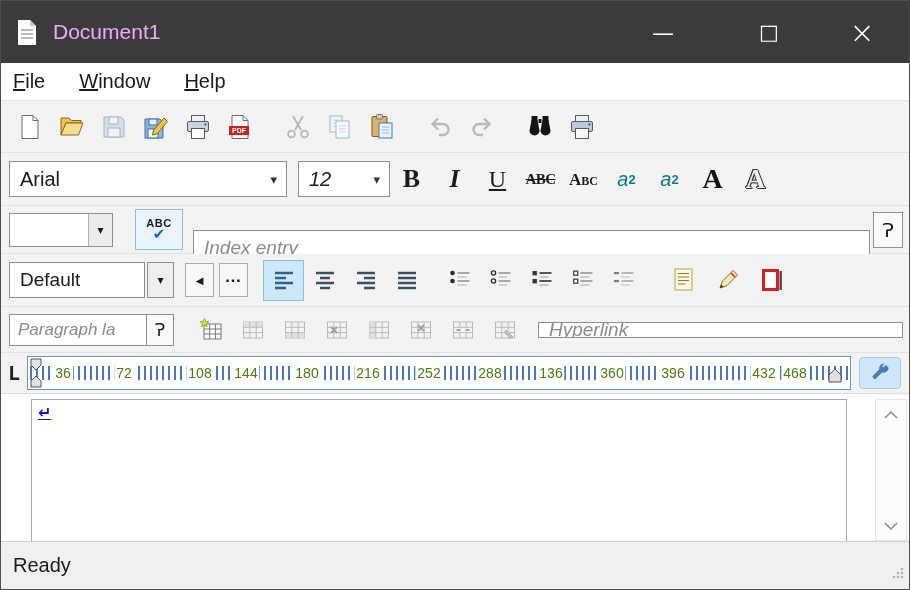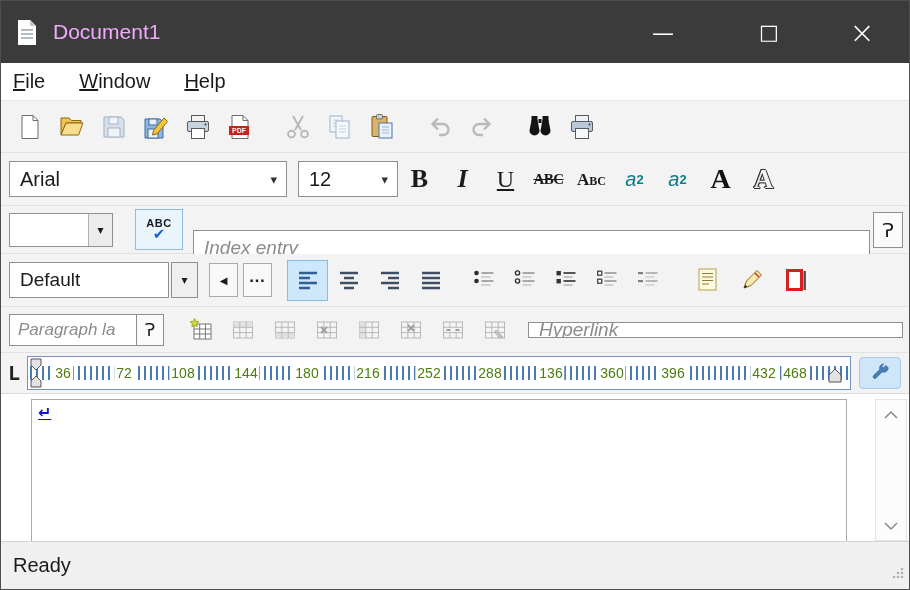--- a/index.html
+++ b/index.html
@@ -37,21 +37,21 @@
   .tgap { width: 16px; }
 
   #row-std { height: 52px; }
 
   
   #row-fmt { height: 53px; }
   .combo { background: #fff; border: 1px solid #8f8f8f; height: 36px; display: flex; align-items: center; position: relative; font-size: 20px; }
   .combo .cval { margin-left: 10px; white-space: nowrap; overflow: hidden; }
   .combo .carr { position: absolute; right: 9px; font-size: 13px; color: #333; font-family: "DejaVu Sans", sans-serif; }
   #font-combo { width: 278px; }
-  #size-combo { width: 100px; margin-left: 11px; }
+  #size-combo { width: 92px; margin-left: 11px; font-style: italic; }
   .fmt-btn { height: 42px; min-width: 43px; display: flex; align-items: center; justify-content: center; line-height: 1; }
   .serif { font-family: "Liberation Serif", serif; }
   #b-bold   { font-size: 26px; font-weight: bold; }
   #b-italic { font-size: 26px; font-weight: bold; font-style: italic; }
   #b-under  { font-size: 24px; text-decoration: underline; }
   #b-strike { font-size: 15px; font-weight: 600; text-decoration: line-through; letter-spacing: -0.5px; }
   #b-scaps  { font-size: 17px; font-weight: 600; font-variant: small-caps; }
   .script-btn { font-size: 20px; color: #0e7c86; font-style: italic; }
   .script-btn sup, .script-btn sub { font-size: 13px; font-style: normal; font-weight: bold; }
   #b-color   { font-size: 28px; font-weight: bold; color: #111; }
@@ -67,36 +67,36 @@
   .spell-abc { font-size: 11px; font-weight: bold; letter-spacing: 0.5px; }
   .spell-check { font-size: 15px; color: #1f5fd0; margin-top: -2px; font-family: "DejaVu Sans", sans-serif; }
   .text-input { height: 36px; border: 1px solid #8f8f8f; background: #fff; font-size: 19px; padding: 0 10px; font-family: "Liberation Sans", sans-serif; color: #222; outline: none; }
   .text-input::placeholder { font-style: italic; color: #8b8b8b; }
   #index-input { flex: 1; margin-left: 10px; margin-top: 36px; }
   .mark-btn { width: 30px; height: 36px; background: #fafafa; border: 1px solid #8f8f8f; display: flex; align-items: center; justify-content: center; font-size: 19px; font-family: "DejaVu Sans", sans-serif; }
   #index-mark { margin-left: 3px; margin-right: 6px; }
 
   
   #row-para { height: 53px; }
-  #style-combo { width: 160px; font-size: 19px; }
+  #style-combo { width: 136px; font-size: 19px; }
   .arrow-btn { width: 27px; height: 36px; border: 1px solid #8f8f8f; background: #efefef; display: flex; align-items: center; justify-content: center; font-size: 12px; font-family: "DejaVu Sans", sans-serif; margin-left: 2px; }
   .small-btn { width: 29px; height: 34px; border: 1px solid #ababab; background: #f8f8f8; display: flex; align-items: center; justify-content: center; }
   #prev-btn { margin-left: 11px; font-size: 10px; font-family: "DejaVu Sans", sans-serif; }
   #more-btn { margin-left: 5px; font-size: 17px; font-weight: bold; letter-spacing: 1px; padding-bottom: 6px; }
   .align-btn { width: 41px; height: 41px; display: flex; align-items: center; justify-content: center; border: 1px solid transparent; }
   .align-btn.selected { background: #cde7fb; border-color: #84bdea; }
   #align-left { margin-left: 15px; }
   .list-btn { width: 41px; height: 41px; display: flex; align-items: center; justify-content: center; }
   #list-bullet { margin-left: 12px; }
   .misc-btn { width: 44px; height: 41px; display: flex; align-items: center; justify-content: center; }
   #doc-btn { margin-left: 18px; }
 
   
   #row-table { height: 46px; }
-  #para-input { width: 128px; height: 32px; font-size: 17px; padding: 6px 8px; }
+  #para-input { width: 138px; height: 32px; font-size: 17px; padding: 6px 8px; }
   #para-mark { height: 32px; width: 28px; margin-left: -1px; font-size: 17px; }
   .table-btn { width: 42px; height: 38px; display: flex; align-items: center; justify-content: center; }
   #newtable-btn { margin-left: 16px; }
   #hyperlink-input { flex: 1; margin-left: 12px; margin-right: 6px; height: 16px; }
 
   
   #ruler-row { height: 41px; flex: 0 0 auto; background: #f3f3f3; display: flex; align-items: stretch; border-bottom: 1px solid #dcdcdc; }
   #tab-corner { width: 26px; display: flex; align-items: center; justify-content: center; font-size: 20px; font-weight: bold; font-family: "DejaVu Sans Mono", monospace; color: #222; }
   #ruler { flex: 1; position: relative; background: #fff; border: 1px solid #6f94c4; margin: 3px 8px 3px 0; }
   #ruler-ticks { position: absolute; left: 2px; right: 2px; top: 50%; height: 14px; transform: translateY(-50%);
@@ -457,21 +457,21 @@
 
     <input class="text-input" id="hyperlink-input" type="text" placeholder="Hyperlink" style="">
   </div>
 
   <div id="ruler-row">
     <div id="tab-corner">L</div>
     <div id="ruler">
       <div id="ruler-ticks"></div>
       <span class="rlabel" style="left:35px">36</span>
       <span class="rlabel" style="left:96px">72</span>
-      <span class="rlabel" style="left:155px">108</span>
+      <span class="rlabel" style="left:172px">108</span>
       <span class="rlabel" style="left:218px">144</span>
       <span class="rlabel" style="left:279px">180</span>
       <span class="rlabel" style="left:340px">216</span>
       <span class="rlabel" style="left:401px">252</span>
       <span class="rlabel" style="left:462px">288</span>
       <span class="rlabel" style="left:523px">136</span>
       <span class="rlabel" style="left:584px">360</span>
       <span class="rlabel" style="left:645px">396</span>
       <span class="rlabel" style="left:736px">432</span>
       <span class="rlabel" style="left:767px">468</span>

